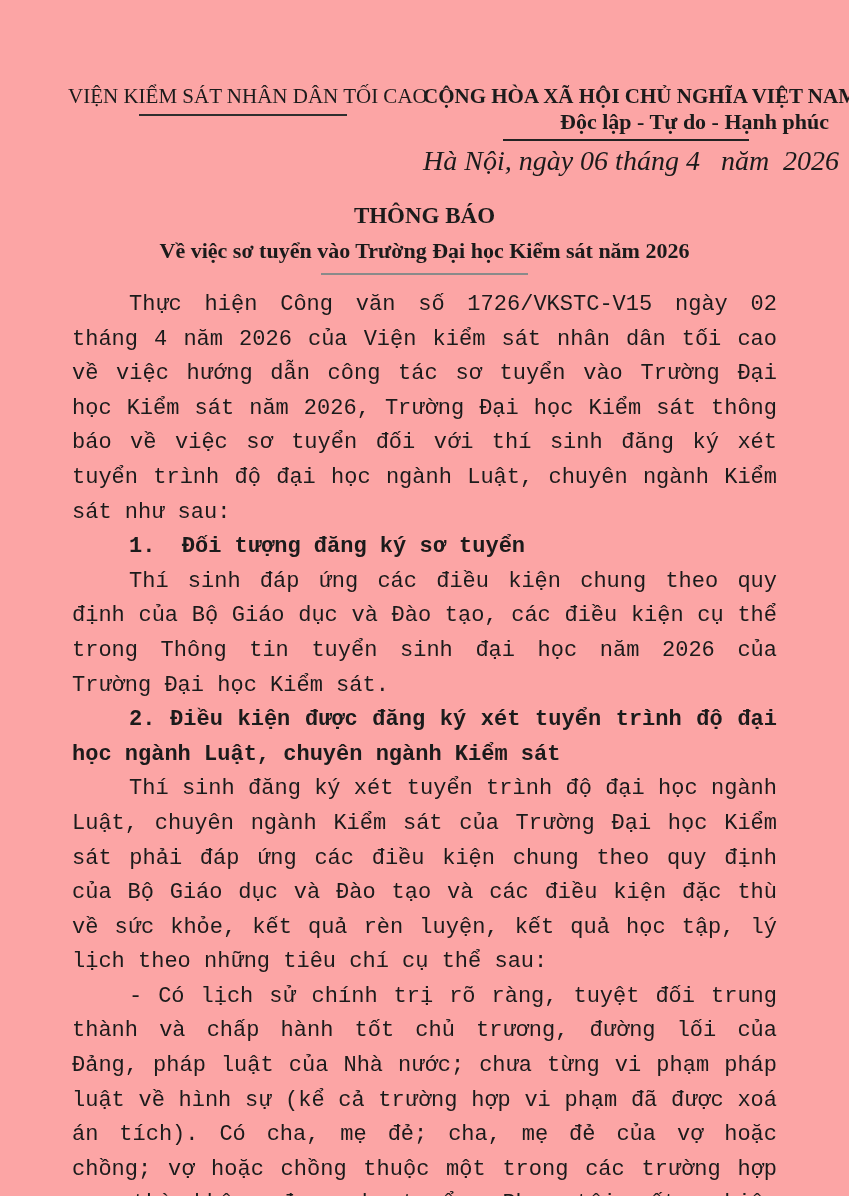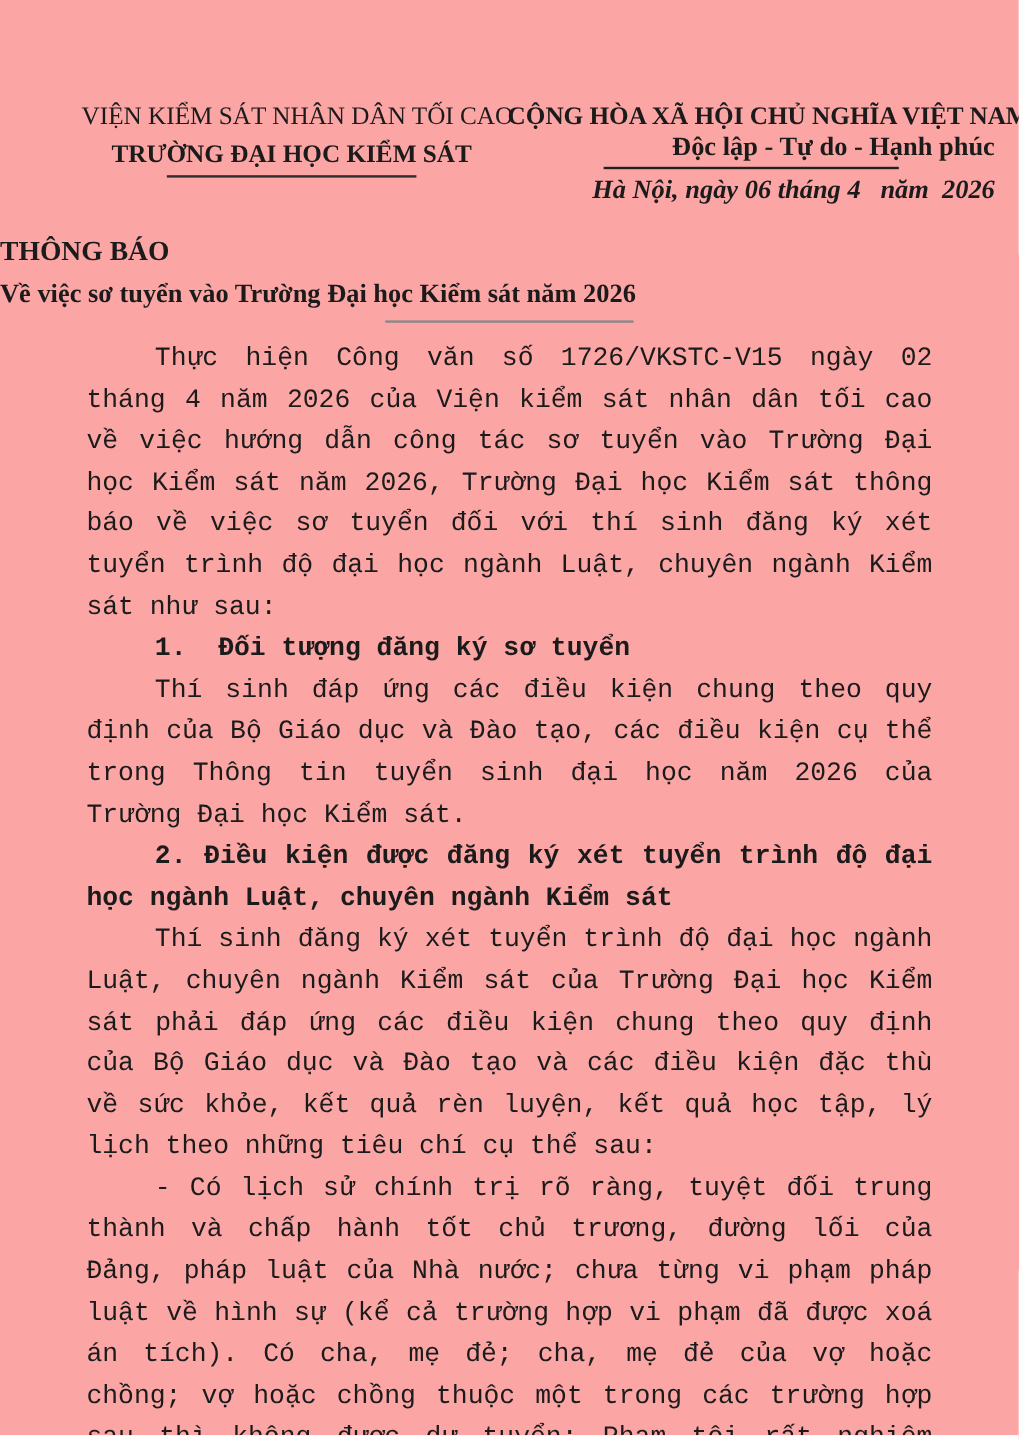--- a/index.html
+++ b/index.html
@@ -22,23 +22,23 @@
   }
   .hdr-left  { width: 350px; text-align: center; }
   .hdr-right { width: 406px; text-align: right; }
   .hdr-line1 { font-size: 21px; white-space: nowrap; }
   .hdr-left .hdr-line2 { font-size: 21px; font-weight: bold; margin-top: 7px; white-space: nowrap; }
   .hdr-right .hdr-line1 { font-weight: bold; }
   .hdr-right .hdr-line2 { font-size: 22px; font-weight: bold; margin-top: 0; white-space: nowrap; }
   .hdr-rule-left  { width: 208px; height: 0; border-top: 2px solid #2e2e2e; margin: 5px auto 0; }
   .hdr-rule-right { width: 246px; height: 0; border-top: 2px solid #222222; margin: 4px auto 0; }
   .hdr-left .hdr-line3  { font-size: 21px; margin-top: 5px; white-space: nowrap; }
-  .hdr-right .hdr-line3 { font-size: 22px; font-style: italic; margin-top: 4px; white-space: nowrap; font-weight: bold; }
+  .hdr-right .hdr-line3 { font-size: 28px; font-style: italic; margin-top: 4px; white-space: nowrap; }
   
-  .title-block { margin-top: 26px; }
+  .title-block { text-align: center; margin-top: 26px; }
   .doc-title    { font-size: 23px; font-weight: bold; }
   .doc-subtitle { font-size: 22px; font-weight: bold; margin-top: 9px; }
   .title-rule   { width: 207px; height: 0; border-top: 2px solid #8a8a8a; margin: 9px auto 0; }
   
   .body-block { padding: 13px 72px 0 72px; font-family: Liberation Mono, monospace; }
   .para {
     margin: 0;
     font-size: 22px;
     line-height: 34.6px;
     text-align: justify;
@@ -47,21 +47,20 @@
   .para.heading { font-weight: bold; }
 </style>
 </head>
 <body>
 
 <div class="page">
 
   <div class="header-row">
     <div class="hdr-left">
       <div class="hdr-line1">VIỆN KIỂM SÁT NHÂN DÂN TỐI CAO</div>
-      <div class="hdr-line2">TRƯỜNG ĐẠI HỌC KIỂM SÁT</div>
       <div class="hdr-rule-left"></div>
     </div>
 
     <div class="hdr-right">
       <div class="hdr-line1">CỘNG HÒA XÃ HỘI CHỦ NGHĨA VIỆT NAM</div>
       <div class="hdr-line2">Độc lập - Tự do - Hạnh phúc</div>
       <div class="hdr-rule-right"></div>
       <div class="hdr-line3">Hà Nội, ngày 06 tháng 4&nbsp;&nbsp; năm&nbsp; 2026</div>
     </div>
   </div>

